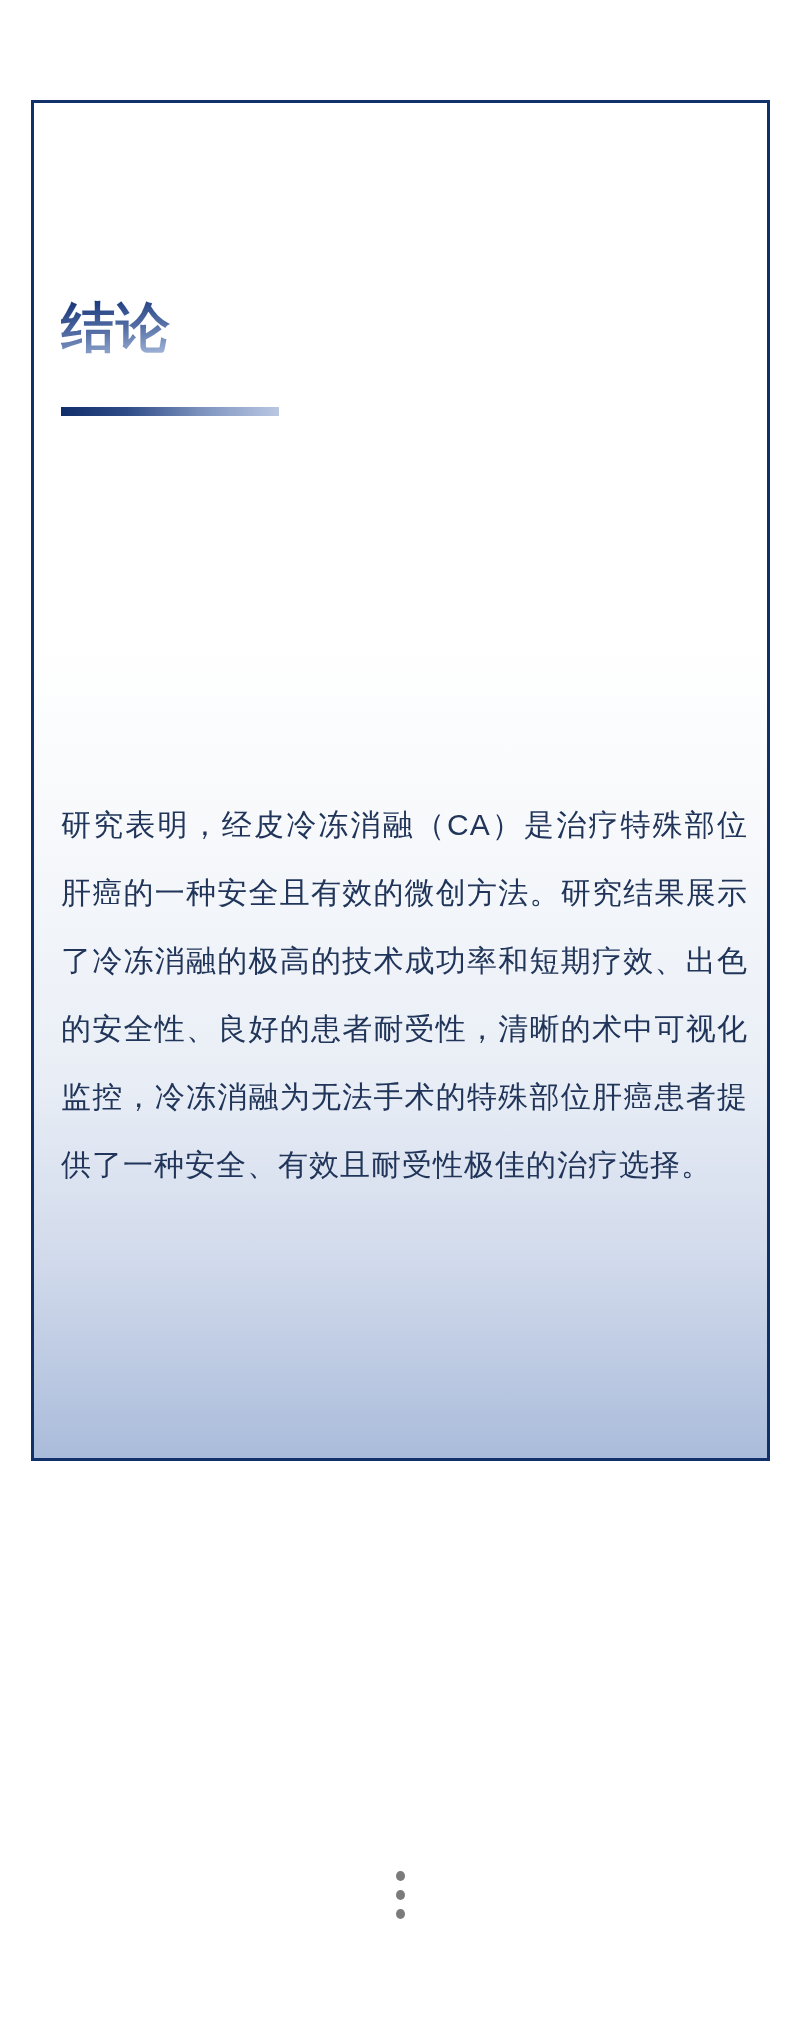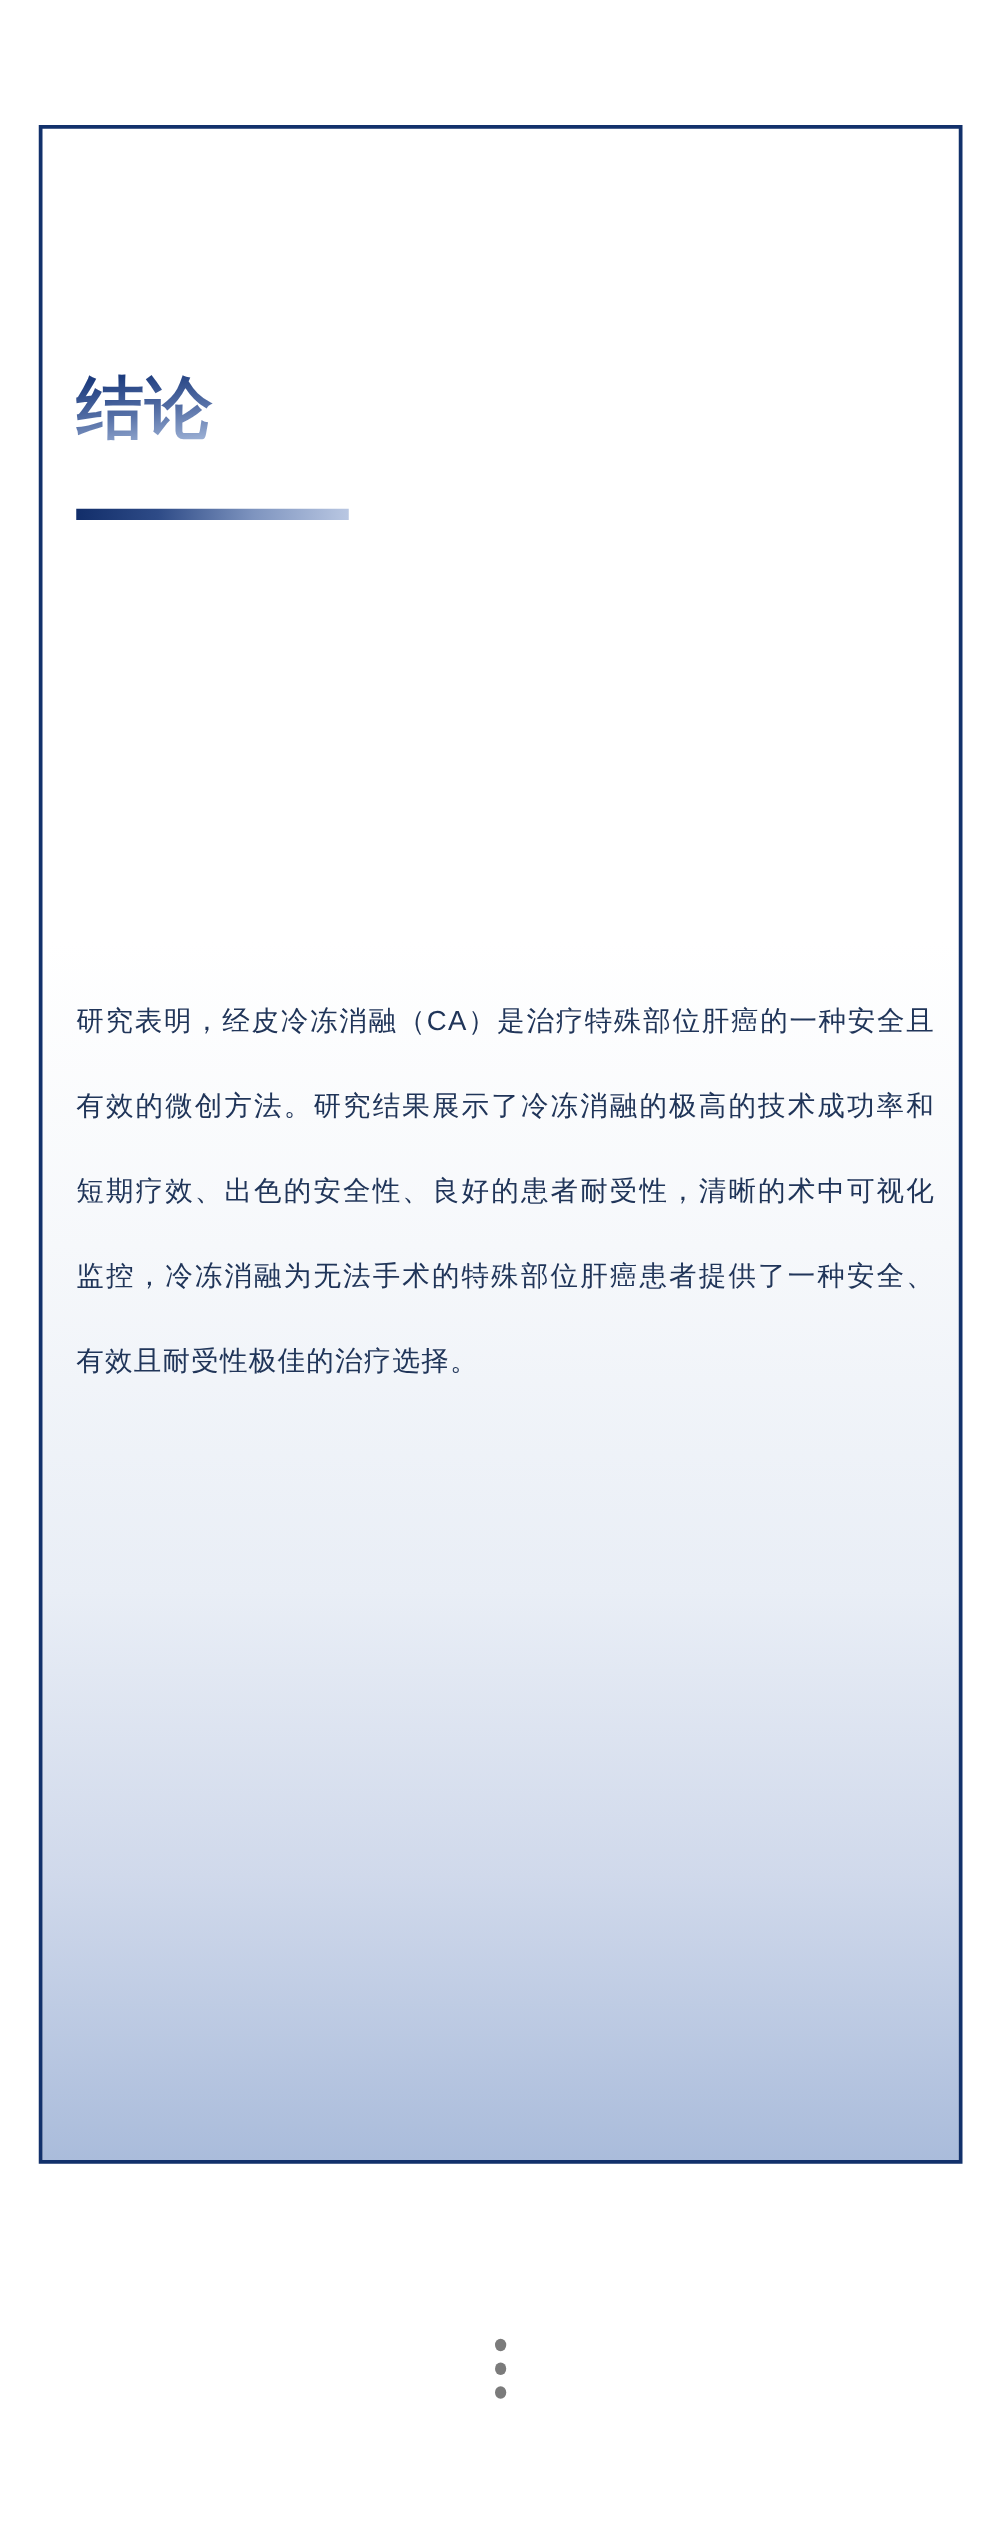--- a/index.html
+++ b/index.html
@@ -12,21 +12,21 @@
     position: relative;
     background: #ffffff;
     font-family: "Liberation Sans", sans-serif;
     overflow: hidden;
   }
   .card {
     position: absolute;
     left: 31px;
     top: 100px;
     width: 739px;
-    height: 1631px;
+    height: 1361px;
     box-sizing: border-box;
     border: 3px solid #12316b;
     background: linear-gradient(180deg,
       #ffffff 0%,
       #ffffff 40%,
       #f6f8fb 55%,
       #e9eef6 72%,
       #d0d9eb 86%,
       #aabcdb 100%);
   }
@@ -49,21 +49,21 @@
     top: 304px;
     width: 218px;
     height: 9px;
     background: linear-gradient(90deg, #122e6a 0%, #2e4b87 30%, #7e94bf 65%, #b9c7e2 100%);
   }
   .body-paragraph {
     position: absolute;
     left: 27px;
     top: 658px;
     width: 687px;
-    font-size: 22px;
+    font-size: 30px;
     line-height: 68px;
     letter-spacing: 1px;
     color: #203559;
     text-align: justify;
     text-justify: inter-ideograph;
   }
   .ellipsis {
     position: absolute;
     left: 395px;
     top: 1871px;

